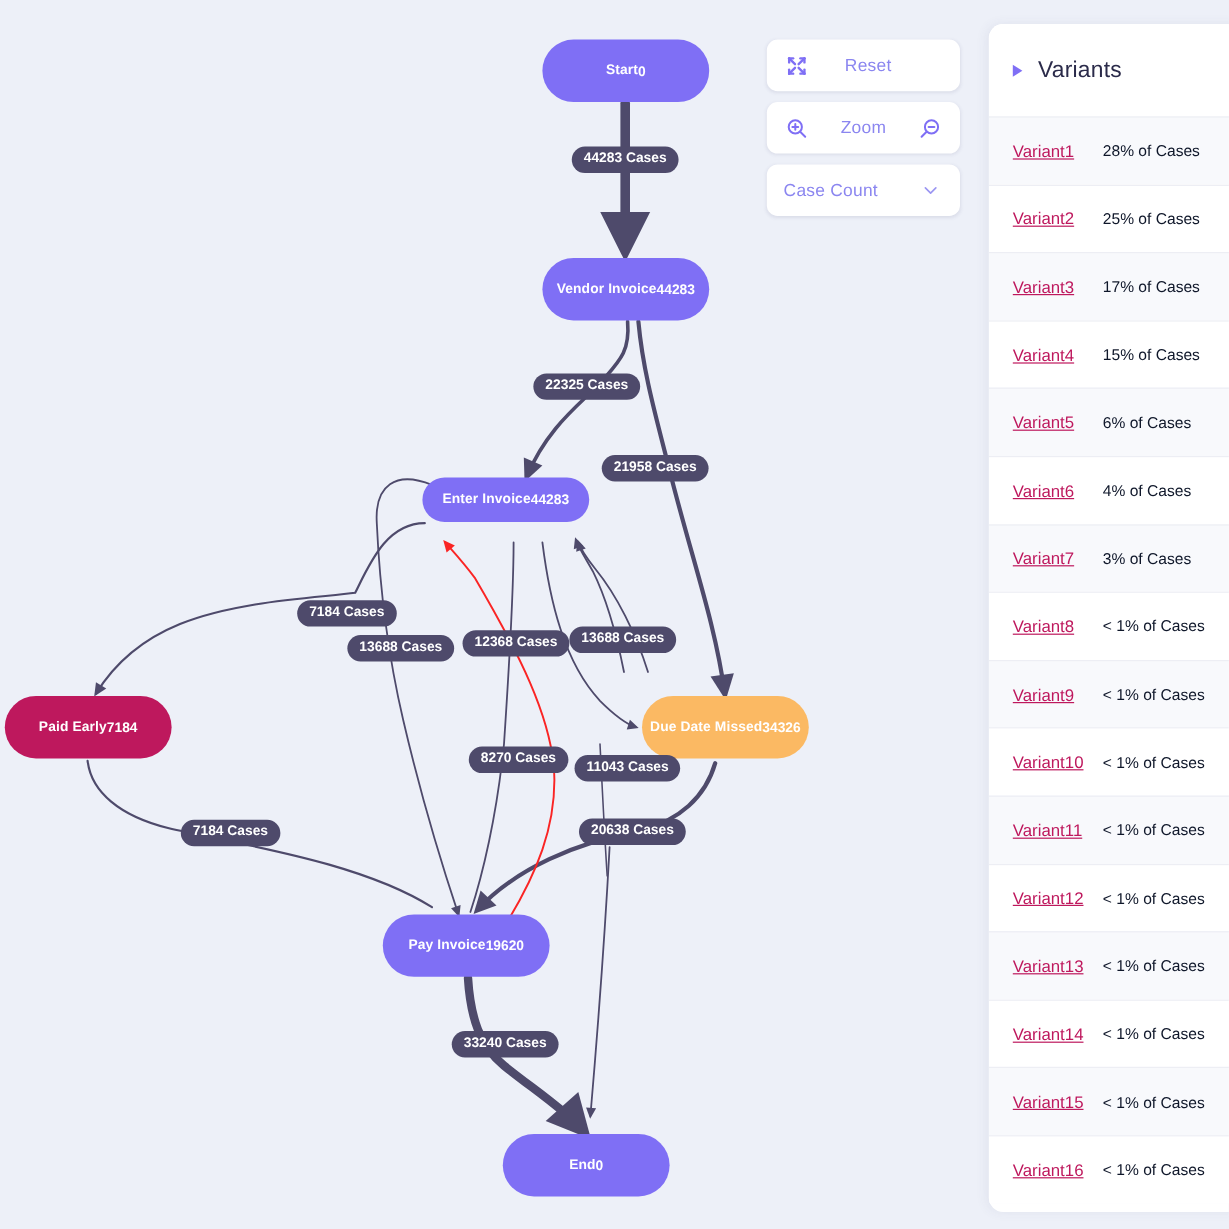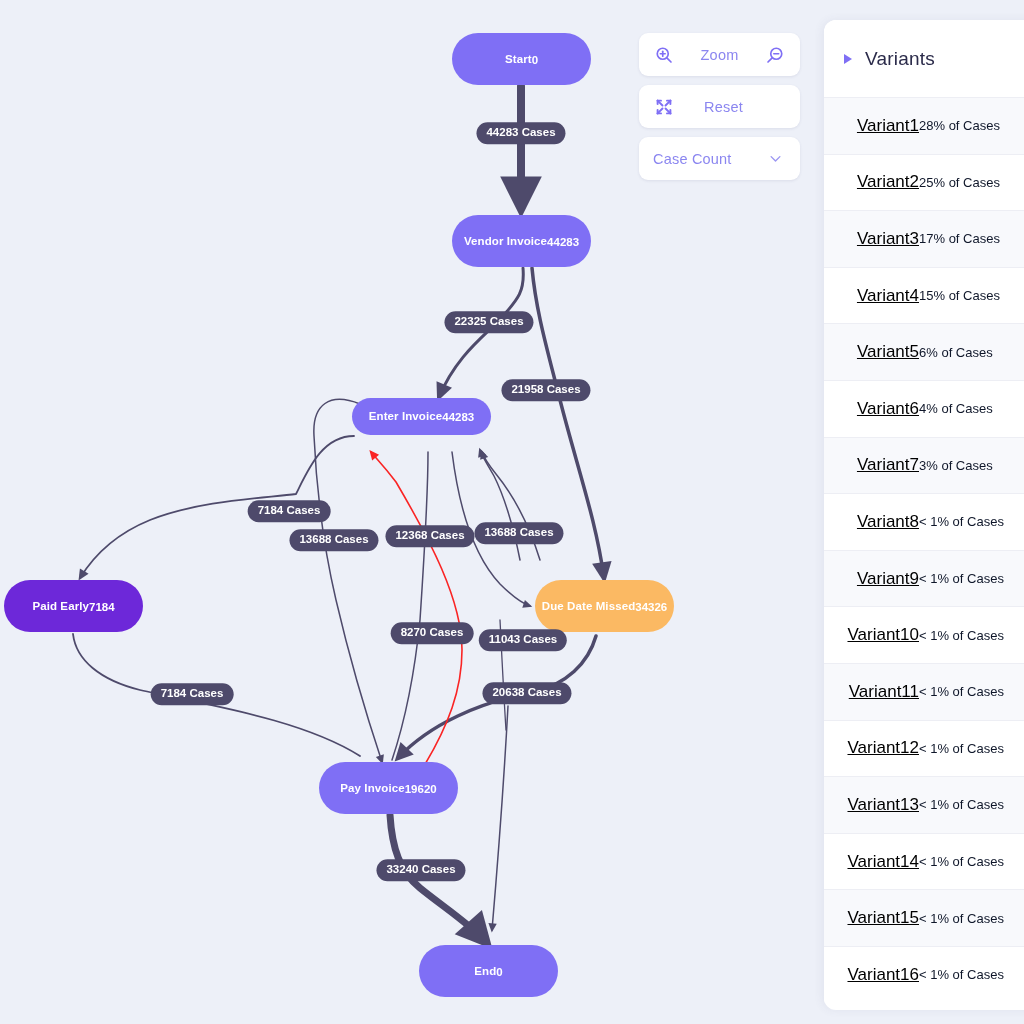--- a/index.html
+++ b/index.html
@@ -53,21 +53,21 @@
     font-weight: bold;
     letter-spacing: 0.1px;
     white-space: nowrap;
   }
   .node .node-value {
     font-size: 11.5px;
     font-weight: bold;
     margin-top: 2px;
   }
   .node.purple  { background: #7f6ff5; }
-  .node.red     { background: #6d28d9; }
+  .node.red     { background: #be185d; }
   .node.orange  { background: #fbb963; }
 
   
   .edge-label {
     position: absolute;
     background: #4e4a6b;
     color: #ffffff;
     font-size: 11.5px;
     font-weight: bold;
     border-radius: 12px;
@@ -155,26 +155,25 @@
   .variant-row {
     height: 56.6px;
     display: flex;
     align-items: center;
     border-top: 1px solid #edeef4;
     padding-left: 20px;
   }
   .variant-row:nth-child(odd)  { background: #f8f9fc; }
   .variant-row:nth-child(even) { background: #ffffff; }
   .variant-name {
-    font-size: 17px;
-    color: #000000;
+    font-size: 14px;
+    color: #be185d;
     text-decoration: underline;
     width: 75px;
     flex-shrink: 0;
-    text-align: right;
   }
   .variant-pct {
     font-size: 13px;
     color: #0f172a;
     white-space: nowrap;
   }
 </style>
 </head>
 <body>
 
@@ -272,39 +271,20 @@
     <div class="edge-label" style="left:334px; top:540px;">13688 Cases</div>
     <div class="edge-label" style="left:430px; top:536px;">12368 Cases</div>
     <div class="edge-label" style="left:519px; top:533px;">13688 Cases</div>
     <div class="edge-label" style="left:432px; top:633px;">8270 Cases</div>
     <div class="edge-label" style="left:523px; top:640px;">11043 Cases</div>
     <div class="edge-label" style="left:192px; top:694px;">7184 Cases</div>
     <div class="edge-label" style="left:527px; top:693px;">20638 Cases</div>
     <div class="edge-label" style="left:421px; top:870px;">33240 Cases</div>
 
     <div id="controls">
-
-      <div class="ctl-card zoom-row">
-        <span class="ctl-icon">
-          <svg width="20" height="20" viewBox="0 0 24 24" fill="none" stroke="#7f6ff5" stroke-width="2" stroke-linecap="round">
-            <circle cx="10.5" cy="10.5" r="6.6"></circle>
-            <line x1="15.4" y1="15.4" x2="20.4" y2="20.4"></line>
-            <line x1="7.6" y1="10.5" x2="13.4" y2="10.5"></line>
-            <line x1="10.5" y1="7.6" x2="10.5" y2="13.4"></line>
-          </svg>
-        </span>
-        <span class="ctl-text">Zoom</span>
-        <span class="ctl-icon">
-          <svg width="20" height="20" viewBox="0 0 24 24" fill="none" stroke="#7f6ff5" stroke-width="2" stroke-linecap="round">
-            <circle cx="13.5" cy="10.5" r="6.6"></circle>
-            <line x1="8.6" y1="15.4" x2="3.6" y2="20.4"></line>
-            <line x1="10.6" y1="10.5" x2="16.4" y2="10.5"></line>
-          </svg>
-        </span>
-      </div>
 
       <div class="ctl-card reset-row">
         <span class="ctl-icon">
           <svg width="18" height="18" viewBox="0 0 24 24" fill="none" stroke="#7f6ff5" stroke-width="2.6" stroke-linecap="round">
             <path d="M3.5 3.5 L10 10"></path>
             <path d="M20.5 3.5 L14 10"></path>
             <path d="M3.5 20.5 L10 14"></path>
             <path d="M20.5 20.5 L14 14"></path>
             <path d="M3.5 3.5 L3.5 8"></path>
               <path d="M3.5 3.5 L8 3.5"></path>
@@ -312,20 +292,39 @@
               <path d="M20.5 3.5 L16 3.5"></path>
             <path d="M3.5 20.5 L3.5 16"></path>
               <path d="M3.5 20.5 L8 20.5"></path>
             <path d="M20.5 20.5 L20.5 16"></path>
               <path d="M20.5 20.5 L16 20.5"></path>
           </svg>
         </span>
         <span class="ctl-text">Reset</span>
       </div>
 
+      <div class="ctl-card zoom-row">
+        <span class="ctl-icon">
+          <svg width="20" height="20" viewBox="0 0 24 24" fill="none" stroke="#7f6ff5" stroke-width="2" stroke-linecap="round">
+            <circle cx="10.5" cy="10.5" r="6.6"></circle>
+            <line x1="15.4" y1="15.4" x2="20.4" y2="20.4"></line>
+            <line x1="7.6" y1="10.5" x2="13.4" y2="10.5"></line>
+            <line x1="10.5" y1="7.6" x2="10.5" y2="13.4"></line>
+          </svg>
+        </span>
+        <span class="ctl-text">Zoom</span>
+        <span class="ctl-icon">
+          <svg width="20" height="20" viewBox="0 0 24 24" fill="none" stroke="#7f6ff5" stroke-width="2" stroke-linecap="round">
+            <circle cx="13.5" cy="10.5" r="6.6"></circle>
+            <line x1="8.6" y1="15.4" x2="3.6" y2="20.4"></line>
+            <line x1="10.6" y1="10.5" x2="16.4" y2="10.5"></line>
+          </svg>
+        </span>
+      </div>
+
       <div class="ctl-card select-row">
         <span class="ctl-text">Case Count</span>
         <span class="ctl-icon">
           <svg width="15" height="15" viewBox="0 0 24 24" fill="none" stroke="#9b96f2" stroke-width="2.2" stroke-linecap="round" stroke-linejoin="round">
             <polyline points="5,9 12,16 19,9"></polyline>
           </svg>
         </span>
       </div>
 
     </div>

